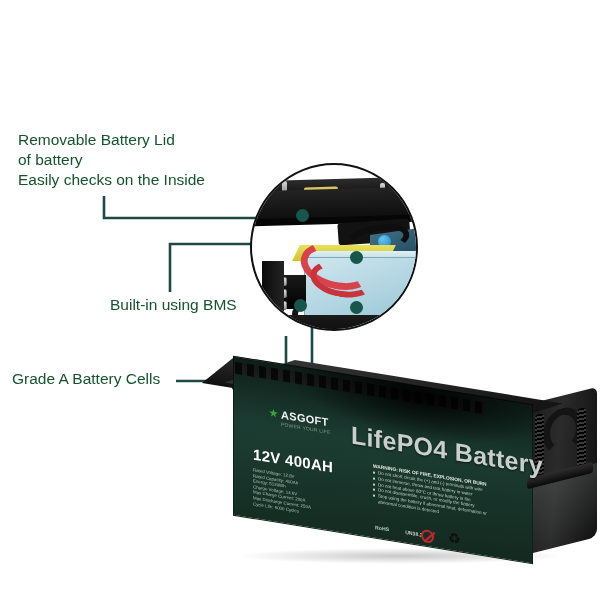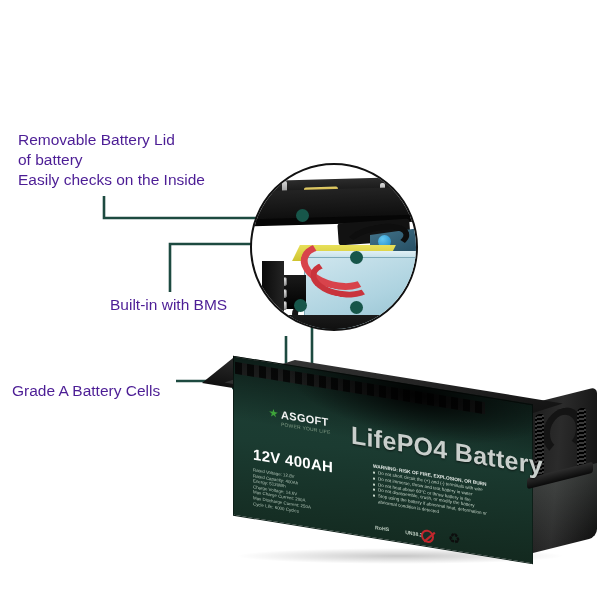--- a/index.html
+++ b/index.html
@@ -29,28 +29,28 @@
     padding-left:17px;
     transform:scaleX(0.90);
     transform-origin:left center;
     white-space:nowrap;
     font-family:"Liberation Sans", sans-serif;
   }
 
   
   .callout {
     position:absolute;
-    color:#4c1d95;
+    color:#14532d;
     font-size:15.5px;
     line-height:20px;
     white-space:nowrap;
   }
   #callout-lid  { left:18px; top:130px; }
   #callout-bms  { left:110px; top:295px; }
-  #callout-cell { left:12px; top:381px; }
+  #callout-cell { left:12px; top:369px; }
 
   
   .leaders { position:absolute; left:0; top:0; width:600px; height:600px; }
 
   
   .inset {
     position:absolute;
     left:250px; top:163px;
     width:168px; height:168px;
     border-radius:50%;
@@ -306,21 +306,21 @@
     <path d="M 286 336 L 286 388 L 232 388" fill="none" stroke="#1d4a40" stroke-width="2.6"></path>
   </svg>
 
   <div class="callout" id="callout-lid">
     <div>Removable Battery Lid</div>
     <div>of battery</div>
     <div>Easily checks on the Inside</div>
   </div>
 
   <div class="callout" id="callout-bms">
-    <div>Built-in with BMS</div>
+    <div>Built-in using BMS</div>
   </div>
 
   <div class="callout" id="callout-cell">
     <div>Grade A Battery Cells</div>
   </div>
 
   <div class="inset">
     <div class="inset-scene">
       <div class="lid-top"></div>
       <div class="lid-terminal"></div>

